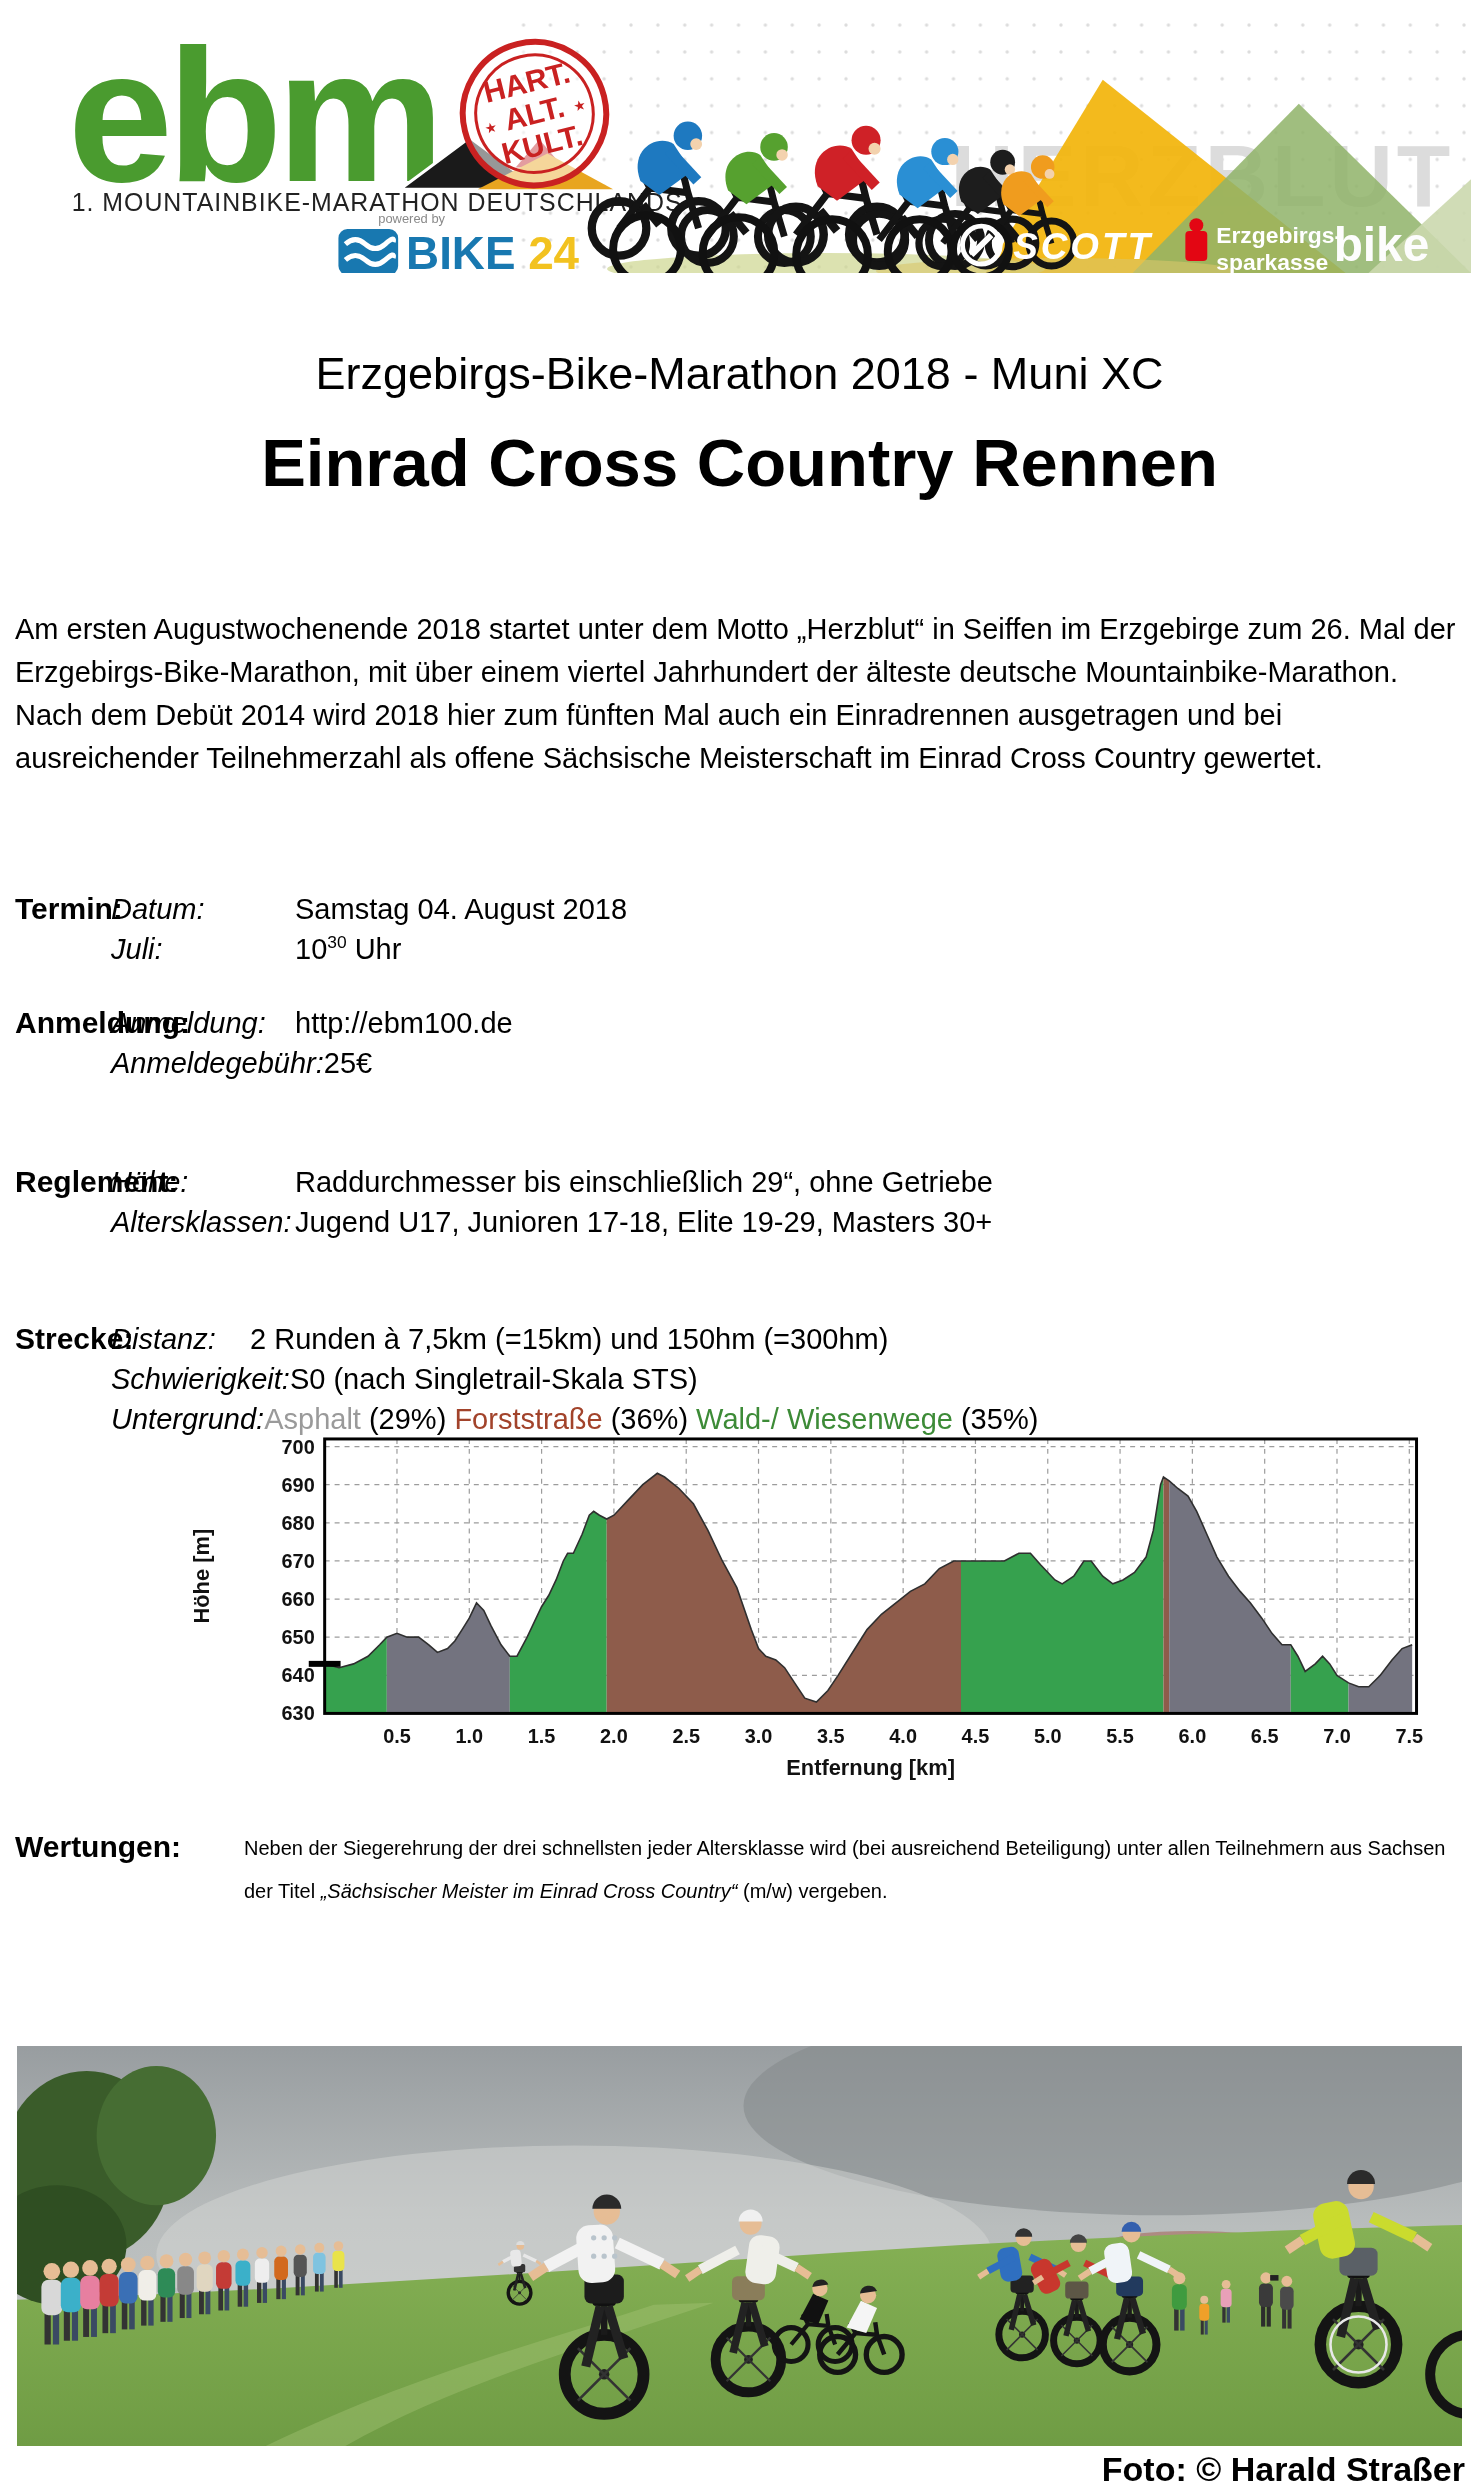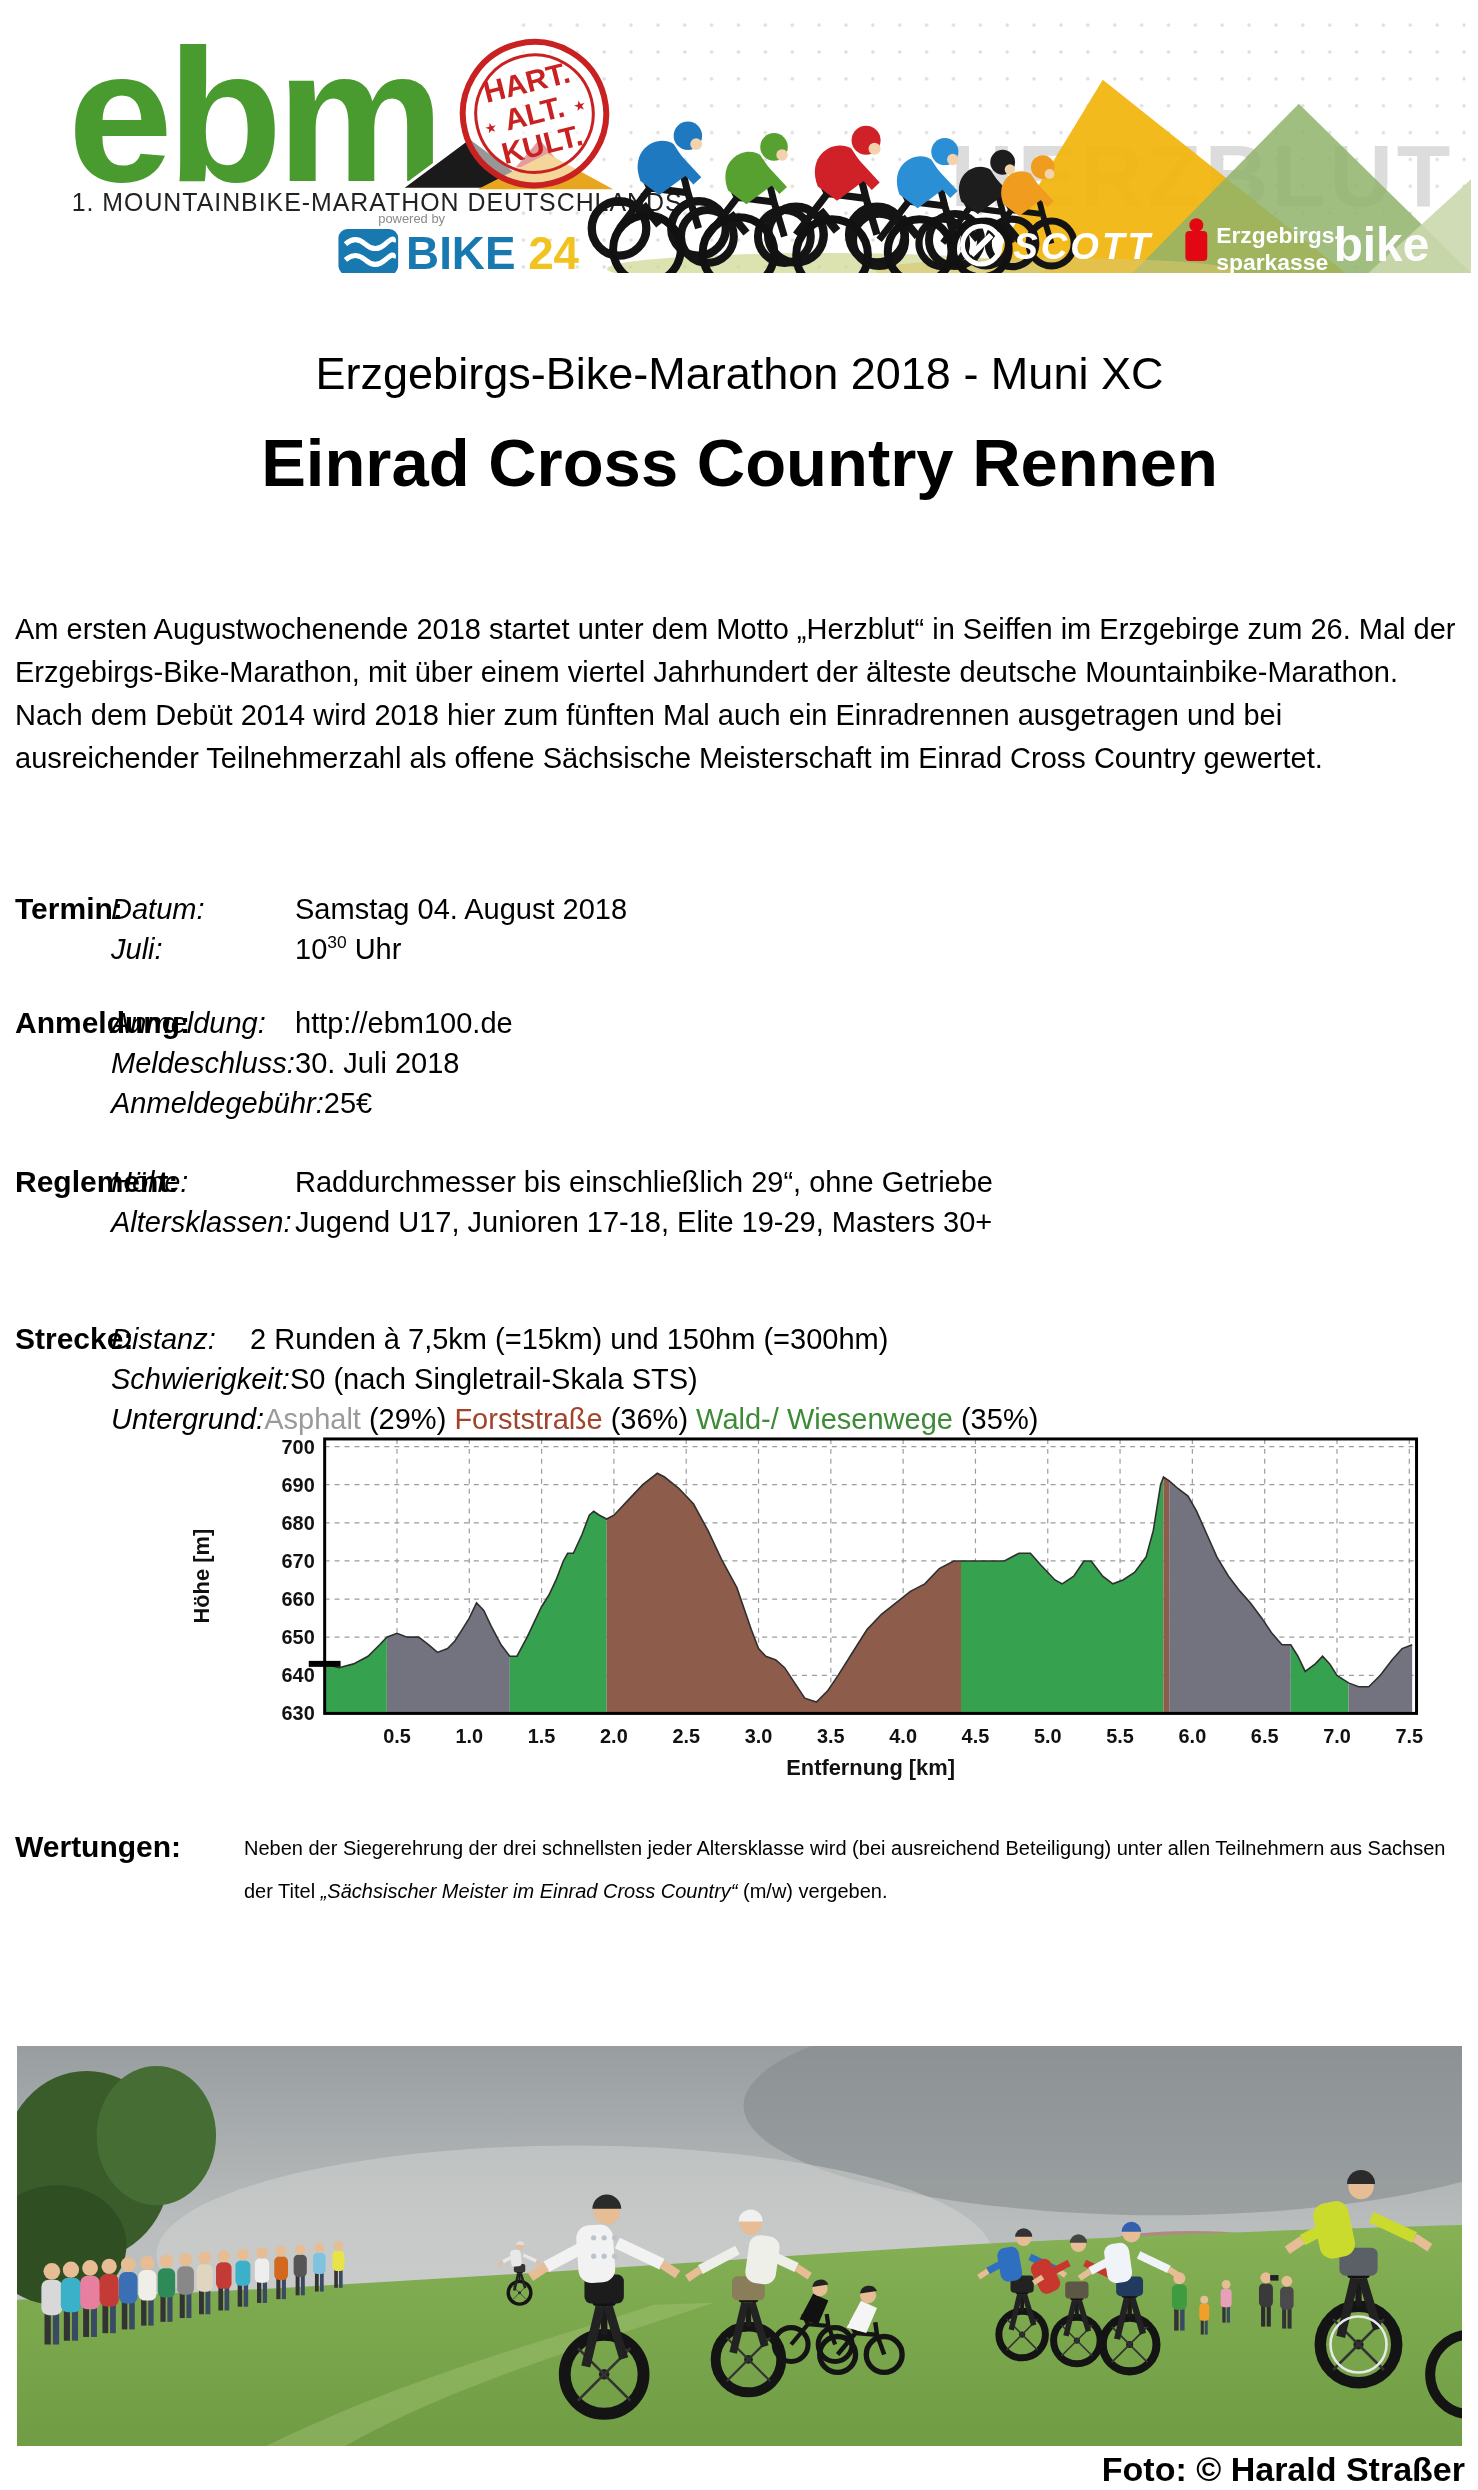--- a/index.html
+++ b/index.html
@@ -132,21 +132,20 @@
     <div class="rows">
         <div class="irow"><span class="k">Datum:</span><span class="v">Samstag 04. August 2018</span></div>
         <div class="irow"><span class="k">Juli:</span><span class="v">10<sup>30</sup> Uhr</span></div>
       </div>
   </div>
 
   <div class="section" id="sec-anmeldung" style="top:1003px">
     <span class="sec-label">Anmeldung:</span>
     <div class="rows">
         <div class="irow"><span class="k">Anmeldung:</span><span class="v">http://ebm100.de</span></div>
-        <div class="irow"><span class="k">Meldeschluss:</span><span class="v">30. Juli 2018</span></div>
         <div class="irow"><span class="k">Anmeldegebühr:</span><span class="v">25€</span></div>
       </div>
   </div>
 
   <div class="section" id="sec-reglement" style="top:1162px">
     <span class="sec-label">Reglement:</span>
     <div class="rows">
         <div class="irow"><span class="k">Höhe:</span><span class="v">Raddurchmesser bis einschließlich 29“, ohne Getriebe</span></div>
         <div class="irow"><span class="k">Altersklassen:</span><span class="v">Jugend U17, Junioren 17-18, Elite 19-29, Masters 30+</span></div>
       </div>

